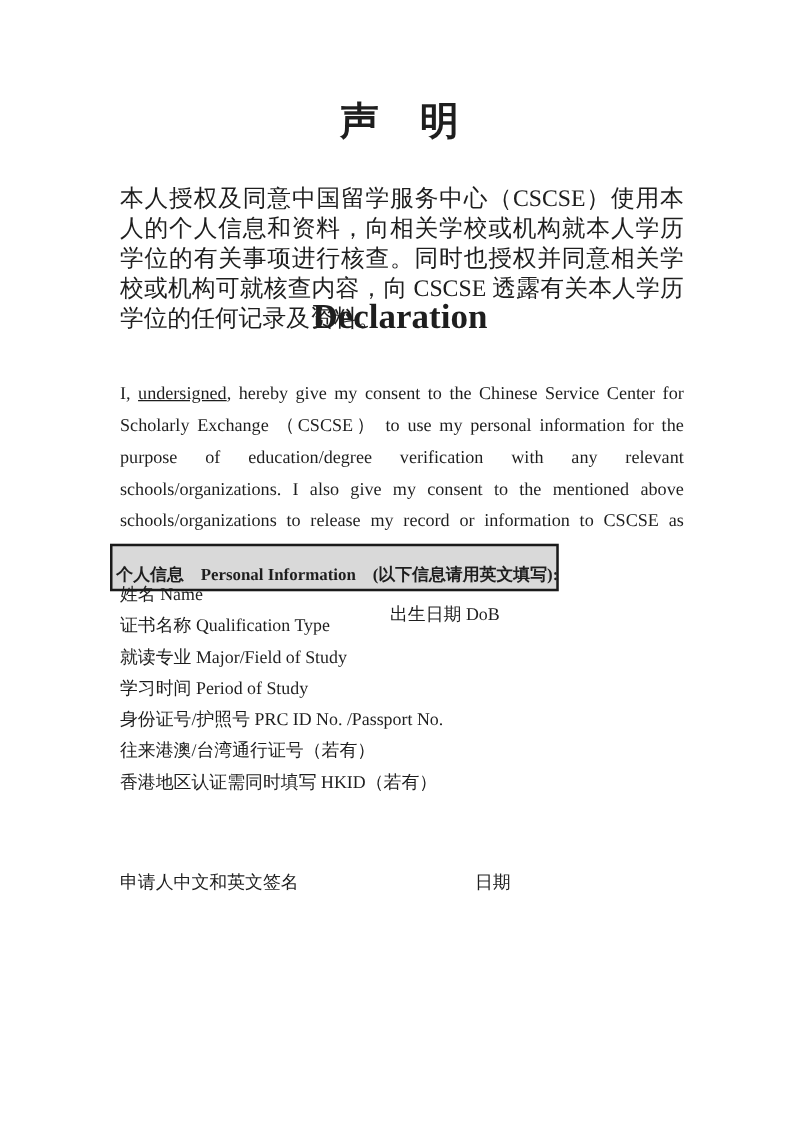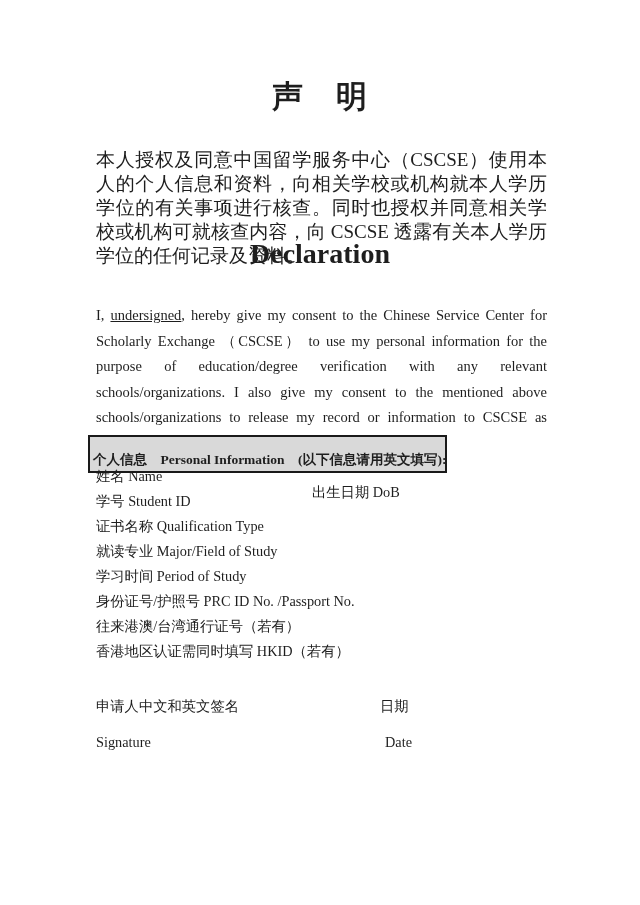--- a/index.html
+++ b/index.html
@@ -68,23 +68,20 @@
   <div class="para-en"><span>I, </span><span class="u">undersigned</span><span>, hereby give my consent to the Chinese Service Center for Scholarly Exchange （CSCSE） to use my personal information for the purpose of education/degree verification with any relevant schools/organizations. I also give my consent to the mentioned above schools/organizations to release my record or information to CSCSE as required.</span></div>
 
   <div class="pi-header">个人信息　Personal Information　(以下信息请用英文填写):</div>
 
   <div class="fields">
     <div class="field-row">
       <span>姓名 Name</span>
       <span class="field-right">出生日期 DoB</span>
     </div>
     <div class="field-row">
-      <span>学号 Student ID</span>
-    </div>
-    <div class="field-row">
       <span>证书名称 Qualification Type</span>
     </div>
     <div class="field-row">
       <span>就读专业 Major/Field of Study</span>
     </div>
     <div class="field-row">
       <span>学习时间 Period of Study</span>
     </div>
     <div class="field-row">
       <span>身份证号/护照号 PRC ID No. /Passport No.</span>
@@ -95,18 +92,14 @@
     <div class="field-row">
       <span>香港地区认证需同时填写 HKID（若有）</span>
     </div>
   </div>
 
   <div class="sig-row sig-row1">
     <span>申请人中文和英文签名</span>
     <span class="sig-right">日期</span>
   </div>
 
-  <div class="sig-row sig-row2">
-    <span>Signature</span>
-    <span class="sig-right2">Date</span>
-  </div>
 
 </div>
 
 </body></html>

